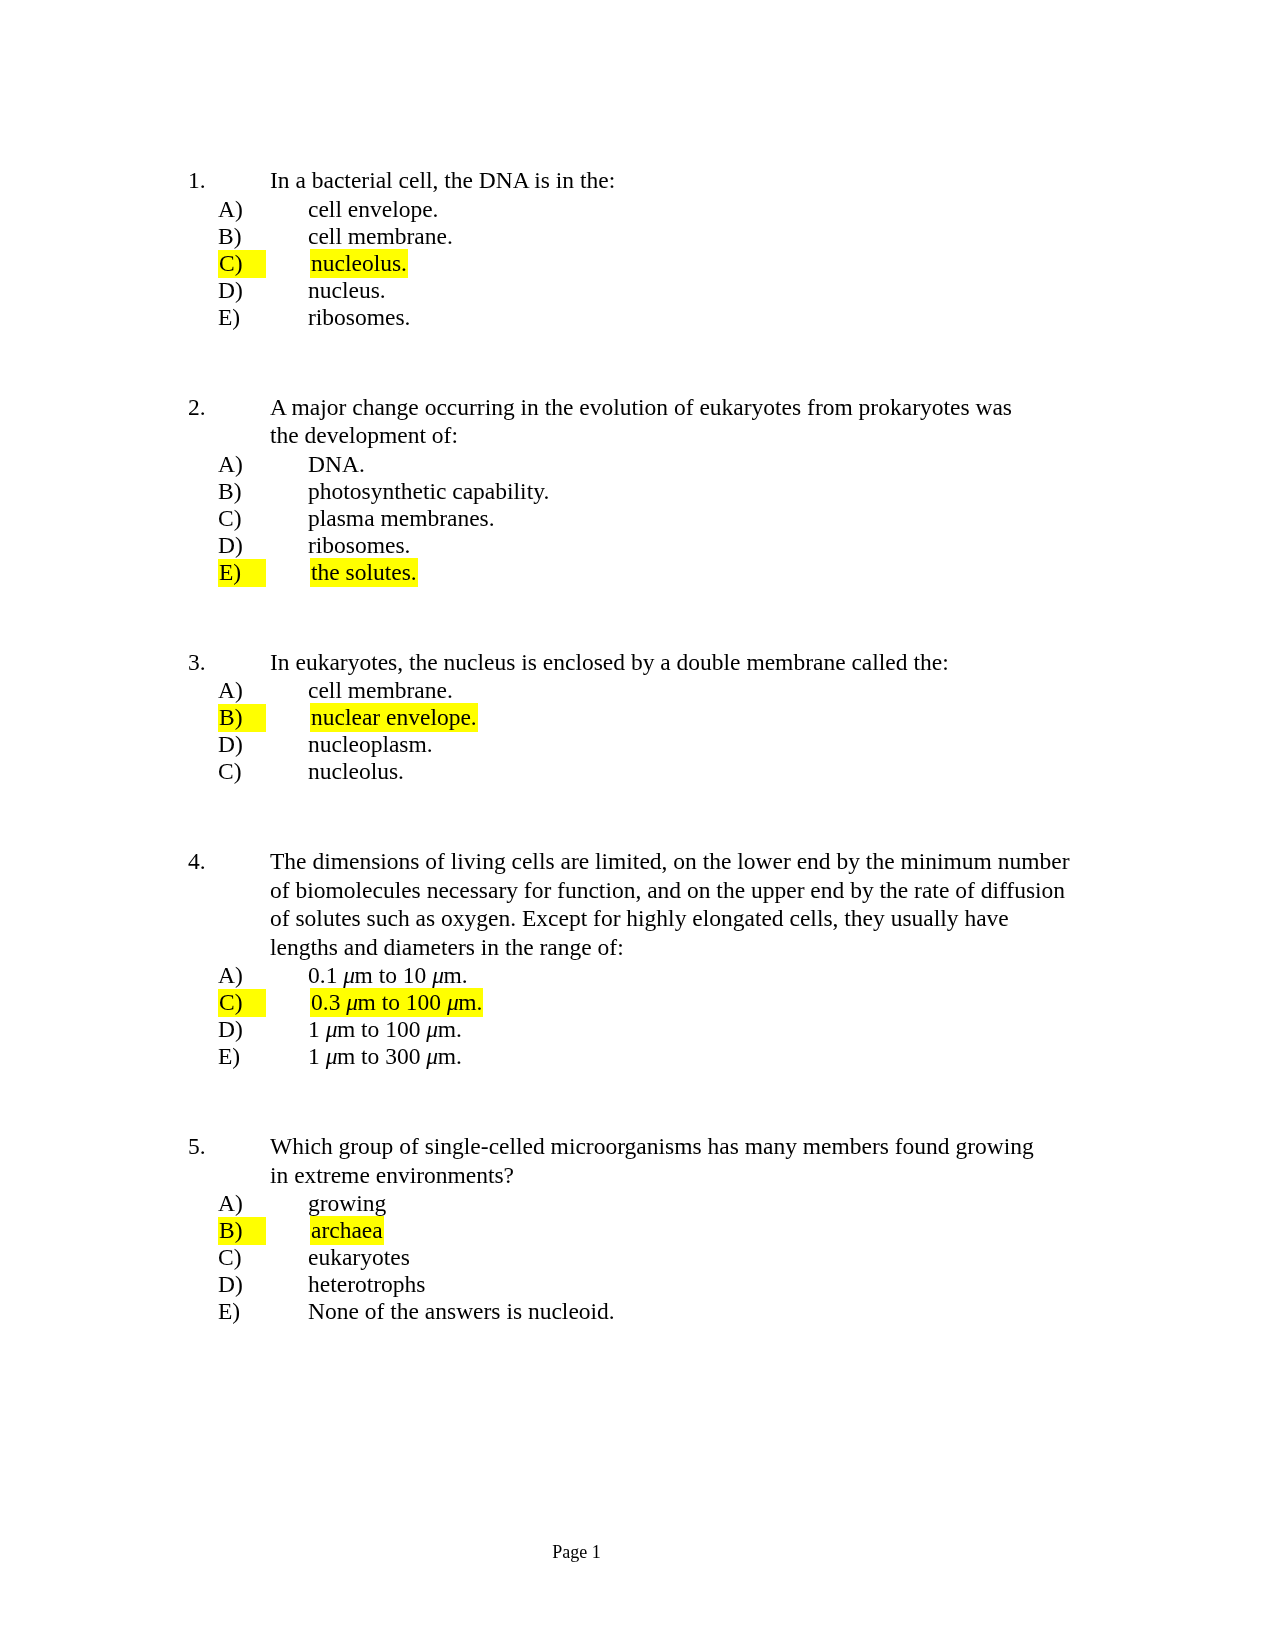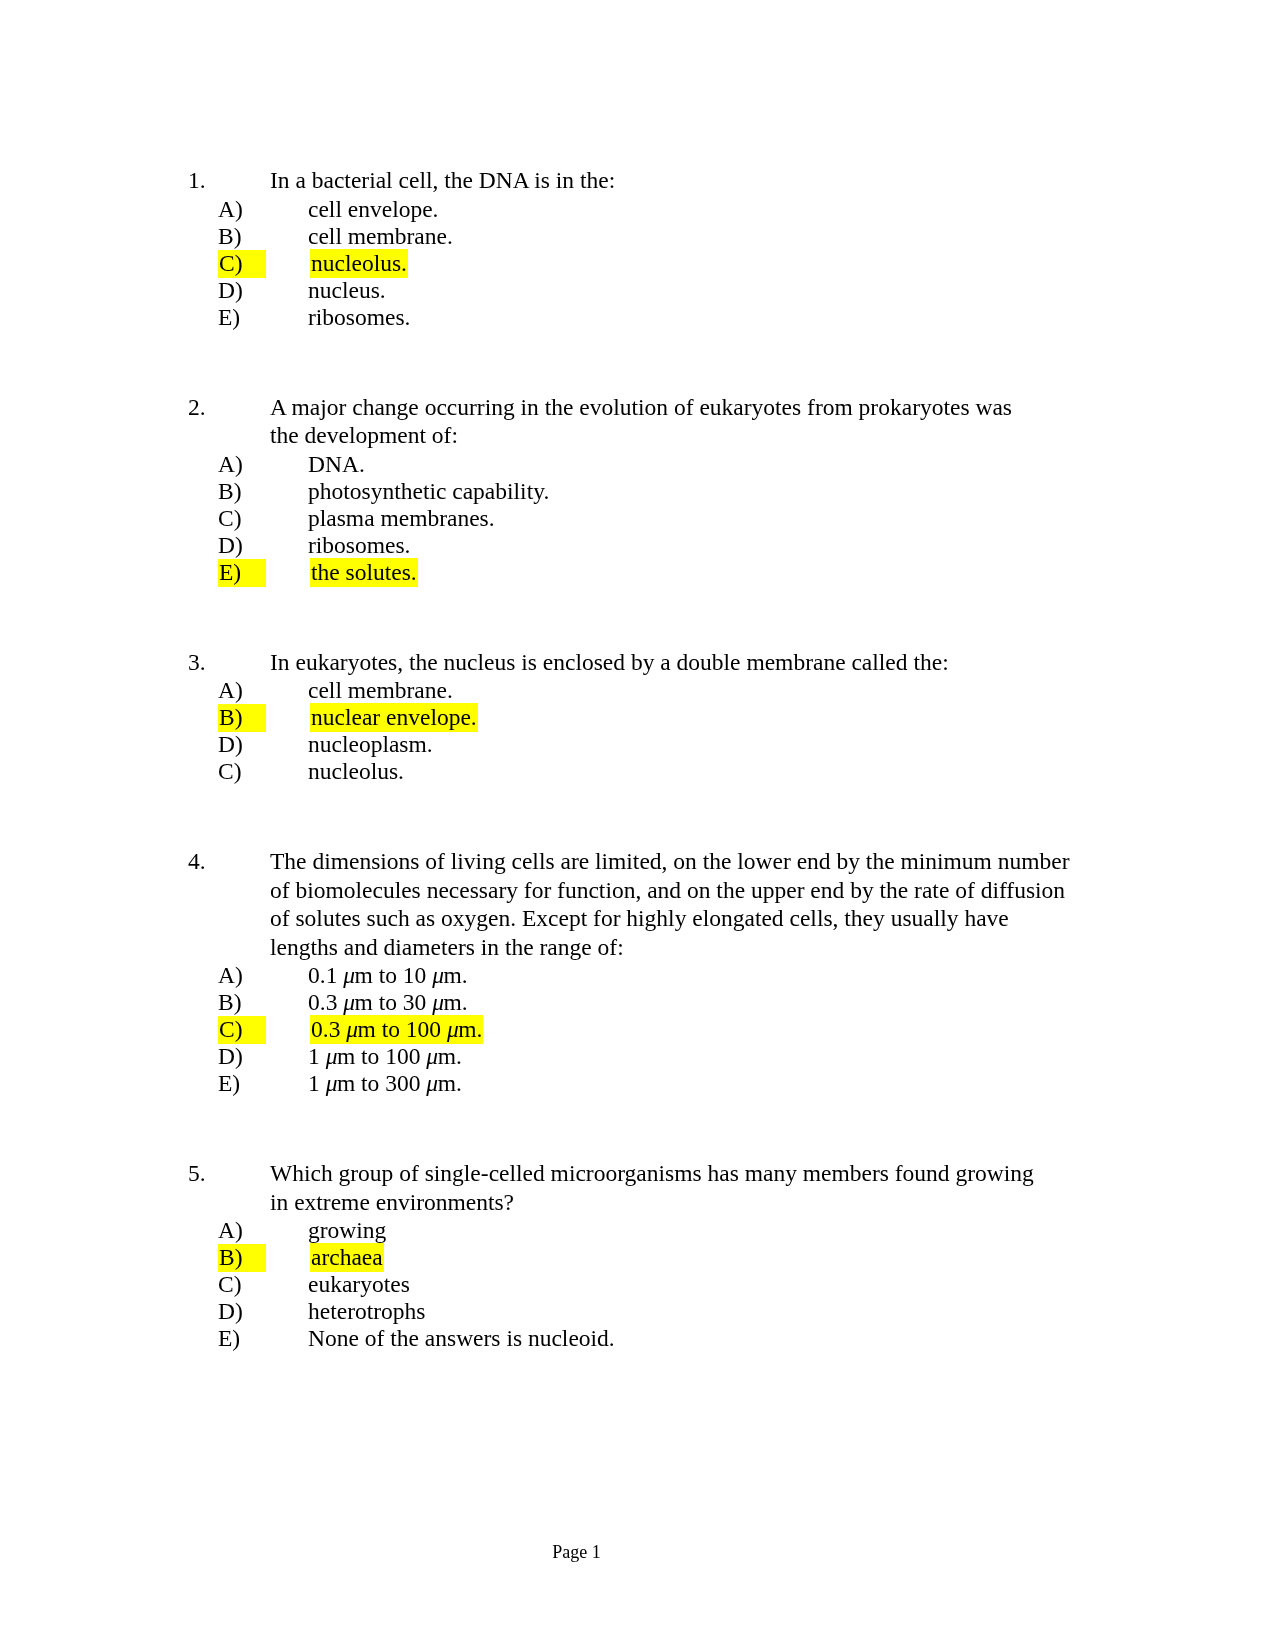--- a/index.html
+++ b/index.html
@@ -151,21 +151,20 @@
           <div class="option"><span class="opt-letter">C)</span><span class="opt-text">nucleolus.</span></div>
         </div>
       </div>
       <div class="question q4">
         <div class="q-head">
           <span class="q-num">4.</span>
           <span class="q-text">The dimensions of living cells are limited, on the lower end by the minimum number of biomolecules necessary for function, and on the upper end by the rate of diffusion of solutes such as oxygen. Except for highly elongated cells, they usually have lengths and diameters in the range of:</span>
         </div>
         <div class="options">
           <div class="option"><span class="opt-letter">A)</span><span class="opt-text">0.1 <span class="mu">μ</span>m to 10 <span class="mu">μ</span>m.</span></div>
-          <div class="option"><span class="opt-letter">B)</span><span class="opt-text">0.3 <span class="mu">μ</span>m to 30 <span class="mu">μ</span>m.</span></div>
           <div class="option"><span class="opt-letter hl">C)</span><span class="opt-text hl">0.3 <span class="mu">μ</span>m to 100 <span class="mu">μ</span>m.</span></div>
           <div class="option"><span class="opt-letter">D)</span><span class="opt-text">1 <span class="mu">μ</span>m to 100 <span class="mu">μ</span>m.</span></div>
           <div class="option"><span class="opt-letter">E)</span><span class="opt-text">1 <span class="mu">μ</span>m to 300 <span class="mu">μ</span>m.</span></div>
         </div>
       </div>
       <div class="question q5">
         <div class="q-head">
           <span class="q-num">5.</span>
           <span class="q-text">Which group of single-celled microorganisms has many members found growing in extreme environments?</span>
         </div>

